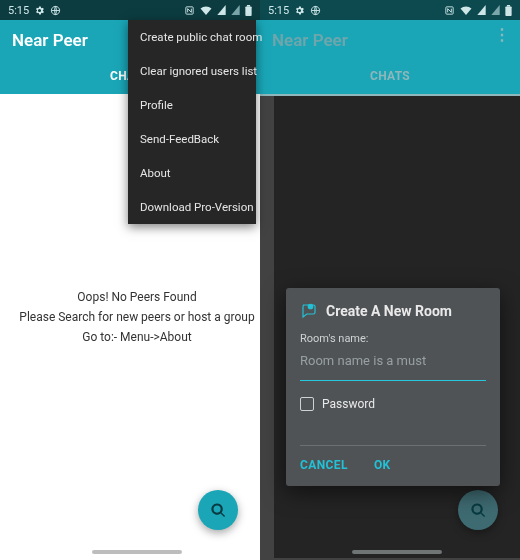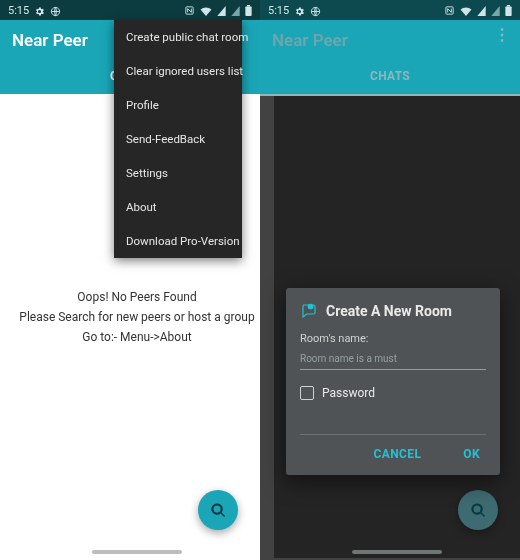--- a/index.html
+++ b/index.html
@@ -1,60 +1,60 @@
 <!DOCTYPE html>
 <html><head>
 <meta charset="utf-8">
 <style>
   * { box-sizing: border-box; margin: 0; padding: 0; font-family: -apple-system, Roboto, "Segoe UI", Arial, sans-serif; }
   body { width: 520px; height: 560px; display: flex; background: #000; overflow: hidden; }
   .screen { width: 260px; height: 560px; position: relative; background: #fff; }
   .screen-right { background: #424242; }
   
   .statusbar { height: 20px; display: flex; align-items: center; justify-content: space-between; padding: 0 8px; font-size: 11px; color: #d0e8ea; }
-  .sb-left, .sb-right { display: flex; align-items: flex-end; gap: 5px; }
+  .sb-left, .sb-right { display: flex; align-items: center; gap: 5px; }
   .sb-right svg, .sb-left svg { display: block; }
   .screen-left .statusbar { background: #0c3c40; }
   .screen-right .statusbar { background: #0c4a50; }
   
   .appbar { background: #1aa6b7; color: #fff; padding: 10px 12px 8px 12px; font-size: 17px; font-weight: 600; position: relative; }
   .screen-right .appbar { color: #6fa6ac; }
   .kebab { position: absolute; right: 10px; top: 10px; color: #8eb7bc; font-size: 16px; line-height: 10px; }
   
   .tabbar { background: #1aa6b7; display: flex; font-size: 12px; font-weight: 700; }
   .tab { flex: 1; text-align: center; padding: 11px 0; color: #bfe2e5; letter-spacing: .3px; }
   .tab.active { color: #fff; border-bottom: 2px solid #fff; }
   .screen-right .tab.active { color: #8fb6ba; border-bottom: 2px solid #8fb6ba; }
   .screen-right .tab { color: #6d959a; }
   
   .content { position: relative; height: calc(560px - 20px - 40px - 38px); margin-left: 14px; }
   .screen-right .content { background: rgba(0,0,0,.45); }
   .empty-msg { text-align: center; padding-top: 190px; font-size: 12px; color: #333; line-height: 1.5; }
   .empty-msg p { margin: 2px 0; }
   .empty-msg .gap { margin-top: 16px; }
   
-  .menu { position: absolute; top: 20px; right: 18px; width: 128px; background: #262626; color: #e6e6e6; font-size: 11.5px; box-shadow: 0 3px 10px rgba(0,0,0,.5); z-index: 50; }
+  .menu { position: absolute; top: 20px; right: 4px; width: 128px; background: #262626; color: #e6e6e6; font-size: 11.5px; box-shadow: 0 3px 10px rgba(0,0,0,.5); z-index: 50; }
   .menu-item { padding: 10px 12px; white-space: nowrap; }
   
   .fab { position: absolute; right: 22px; bottom: 28px; width: 40px; height: 40px; border-radius: 50%; display: flex; align-items: center; justify-content: center; box-shadow: 0 3px 8px rgba(0,0,0,.35); }
   .fab-left { background: #1aa6b7; }
   .fab-right { background: #3e6a71; }
   .fab svg { fill: #073b41; }
   .nav-indicator { position: absolute; bottom: 4px; left: 50%; transform: translateX(-50%); width: 90px; height: 4px; border-radius: 3px; background: #bdbdbd; }
   .screen-right .nav-indicator { background: #6f7475; }
   
   .dialog { position: absolute; left: 12px; right: 20px; top: 192px; background: #4f5355; border-radius: 3px; box-shadow: 0 6px 22px rgba(0,0,0,.55); z-index: 40; padding: 14px 14px 4px 14px; color: #e9e9e9; }
   .dlg-title-row { display: flex; align-items: center; gap: 8px; font-size: 14px; font-weight: 700; }
   .dlg-field-label { font-size: 11px; color: #cfd2d3; margin-top: 12px; }
-  .dlg-input { width: 100%; font-size: 10px; color: #97a0a2; background: transparent; border: none; border-bottom: 1.5px solid #25c8dd; padding: 4px 0 5px 0; margin-top: 4px; }
+  .dlg-input { width: 100%; font-size: 13px; color: #97a0a2; background: transparent; border: none; border-bottom: 1.5px solid #25c8dd; padding: 4px 0 12px 0; margin-top: 4px; }
   .dlg-input::placeholder { color: #97a0a2; }
   .dlg-check-row { display: flex; align-items: center; gap: 8px; margin-top: 16px; border-bottom: 1px solid #6c7072; padding-bottom: 34px; }
   .dlg-checkbox { width: 14px; height: 14px; border: 1.5px solid #cfd2d3; border-radius: 2px; }
   .dlg-check-label { font-size: 12px; }
-  .dlg-actions { display: flex; justify-content: flex-end; gap: 42px; padding: 12px 6px 10px 0; }
+  .dlg-actions { display: flex; justify-content: flex-start; gap: 26px; padding: 12px 6px 10px 0; }
   .dlg-btn { font-size: 12px; font-weight: 700; color: #22c1d6; letter-spacing: .4px; }
   
   
   .ico { display: inline-flex; }
 </style>
 </head>
 <body>
 
 <div class="screen screen-left">
 
@@ -110,21 +110,20 @@
 
   <div class="tabbar">
     <div class="tab active">CHATS</div>
   </div>
 
   <div class="menu">
     <div class="menu-item">Create public chat room</div>
     <div class="menu-item">Clear ignored users list</div>
     <div class="menu-item">Profile</div>
     <div class="menu-item">Send-FeedBack</div>
-    <div class="menu-item">Settings</div>
     <div class="menu-item">About</div>
     <div class="menu-item">Download Pro-Version</div>
   </div>
 
   <div class="content">
     <div class="empty-msg">
       <p>Oops! No Peers Found</p>
       <p>Please Search for new peers or host a group</p>
       <p>Go to:- Menu-&gt;About</p>
     </div>

